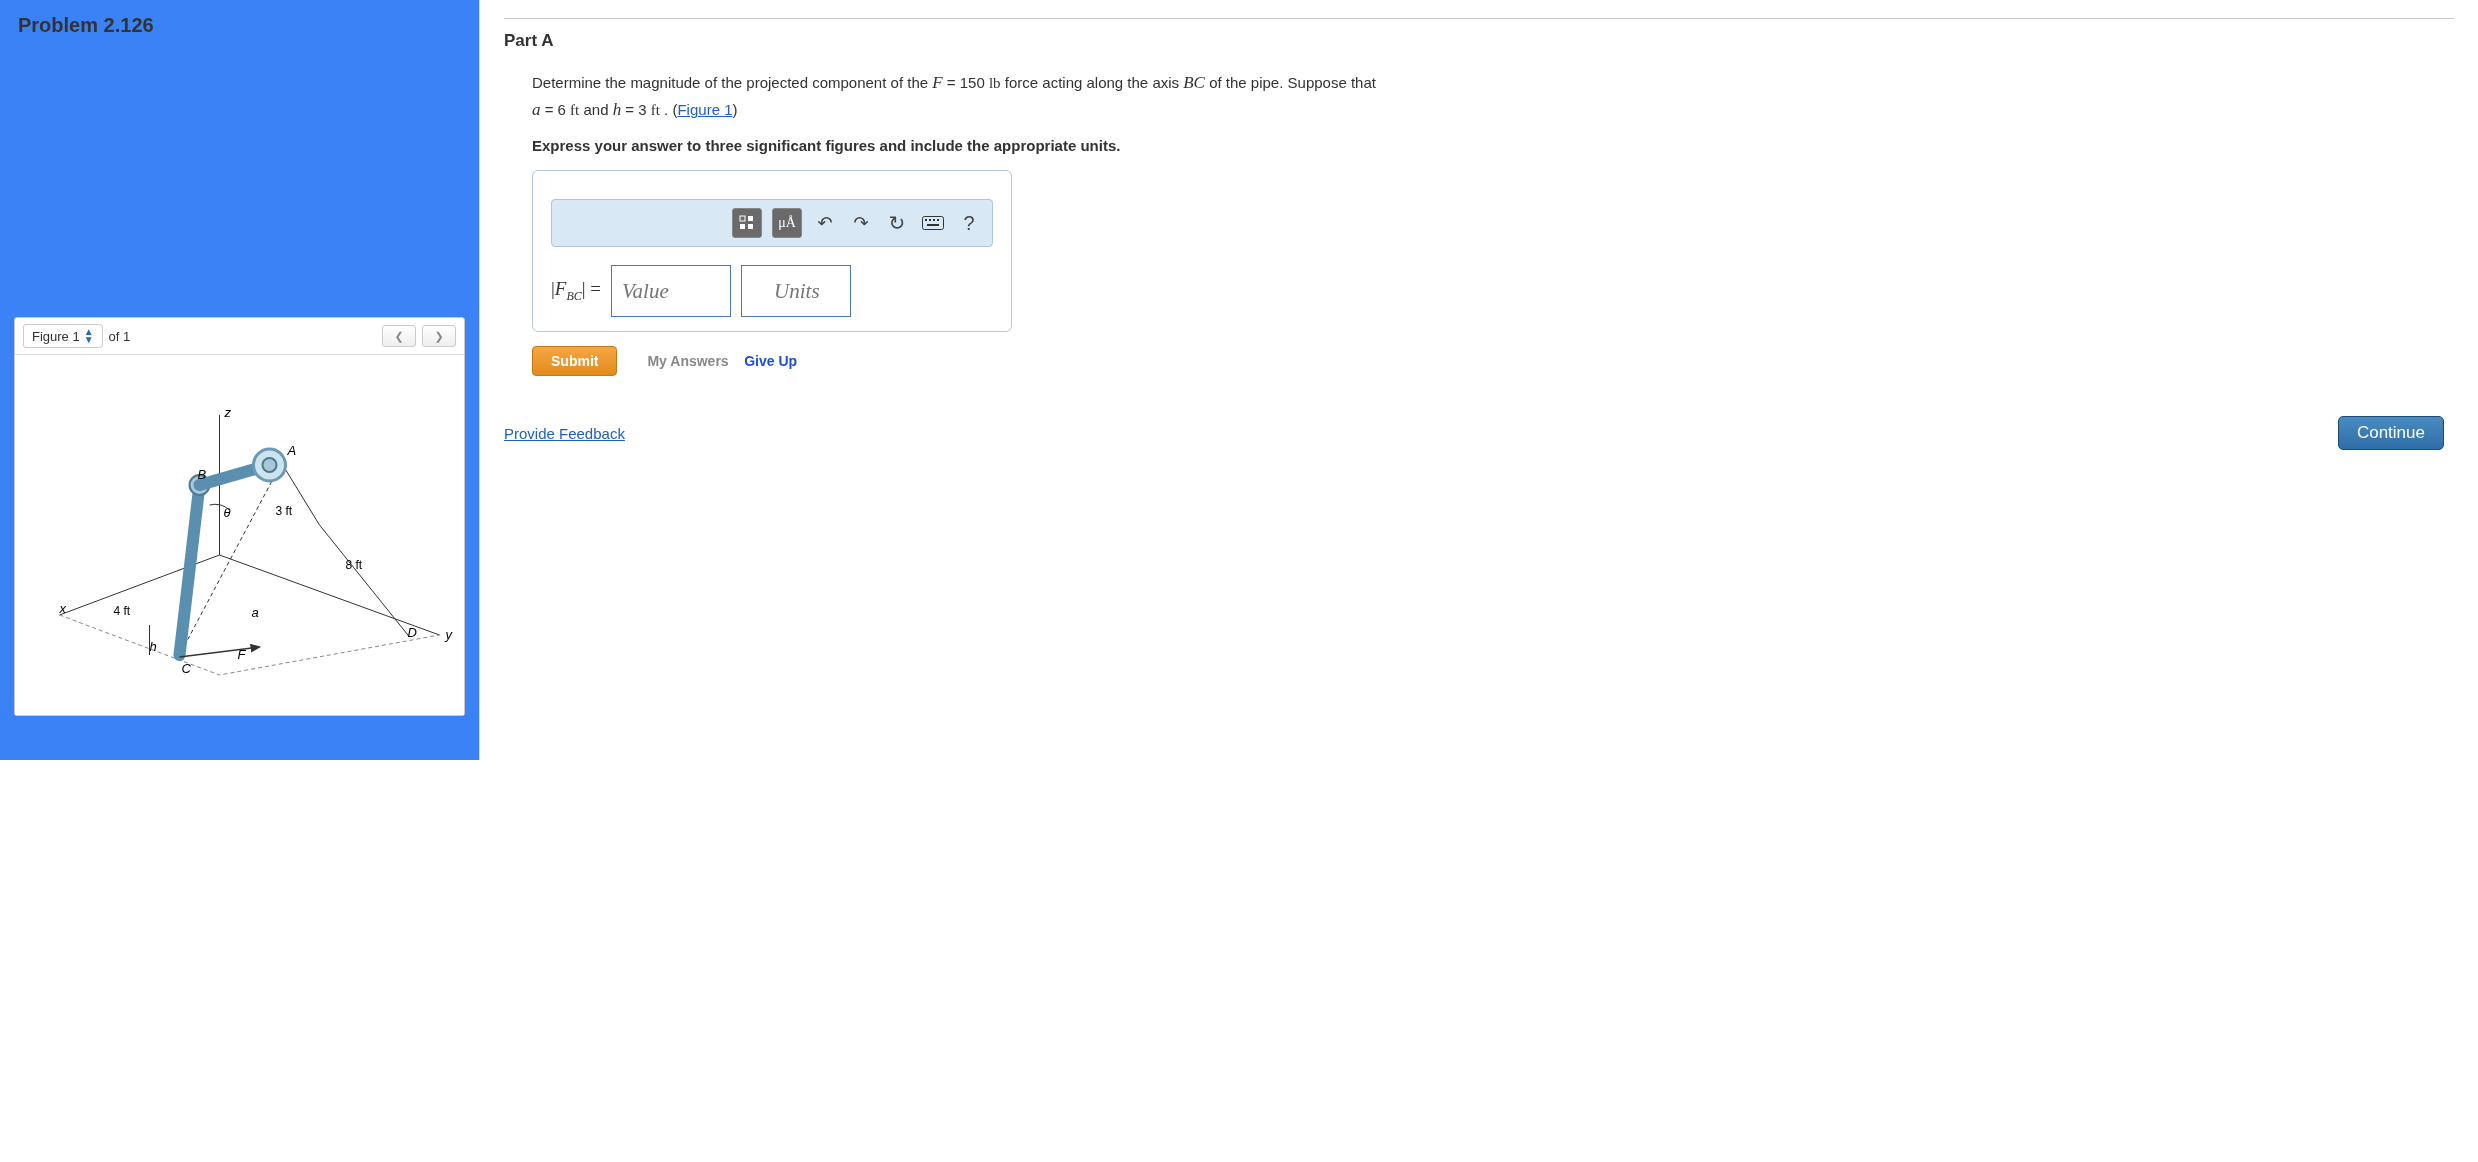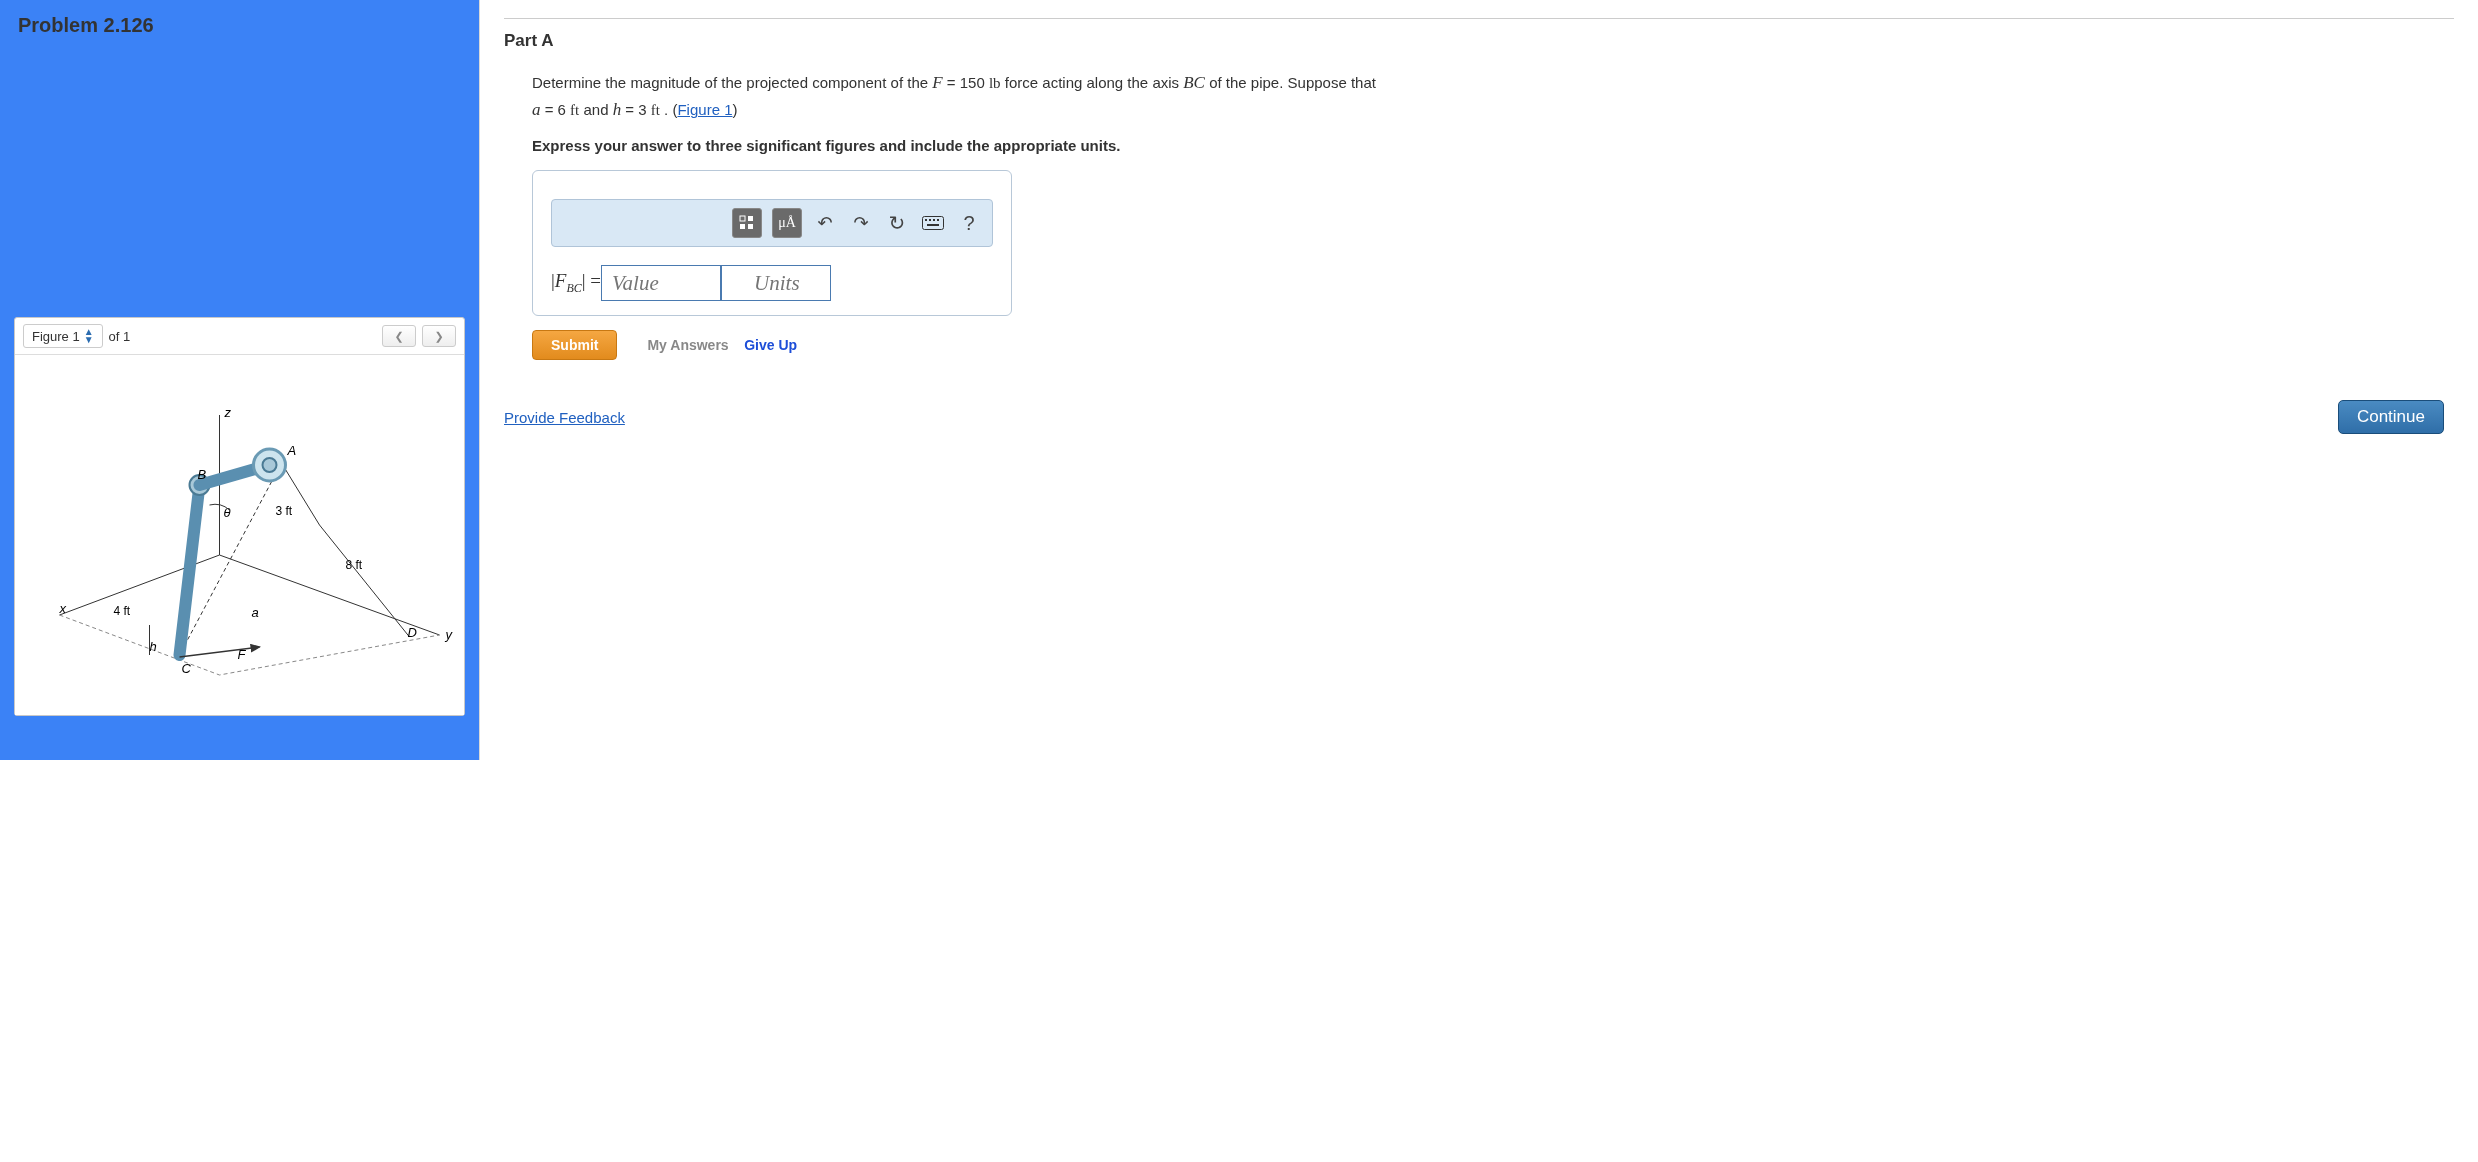--- a/index.html
+++ b/index.html
@@ -128,35 +128,36 @@
 .tool-plain {
   width: 26px; height: 26px;
   display: flex; align-items: center; justify-content: center;
   color: #444;
   font-size: 18px;
 }
 .tool-plain.big { font-size: 20px; }
 .input-row {
   display: flex;
   align-items: center;
+  gap: 10px;
   margin: 0 18px;
 }
 .fbc-label {
   font-family: 'Times New Roman', serif;
   font-size: 19px;
   font-style: italic;
 }
 .val-input, .unit-input {
   border: 1px solid #4a7ab0;
   font-family: 'Times New Roman', serif;
   font-style: italic;
   font-size: 21px;
   color: #999;
   padding: 4px 10px;
-  height: 36px;
+  height: 52px;
 }
 .val-input { width: 120px; }
 .unit-input { width: 110px; padding-left: 32px; }
 .submit-row {
   display: flex;
   align-items: center;
   gap: 30px;
   margin-left: 28px;
   margin-top: 14px;
 }

